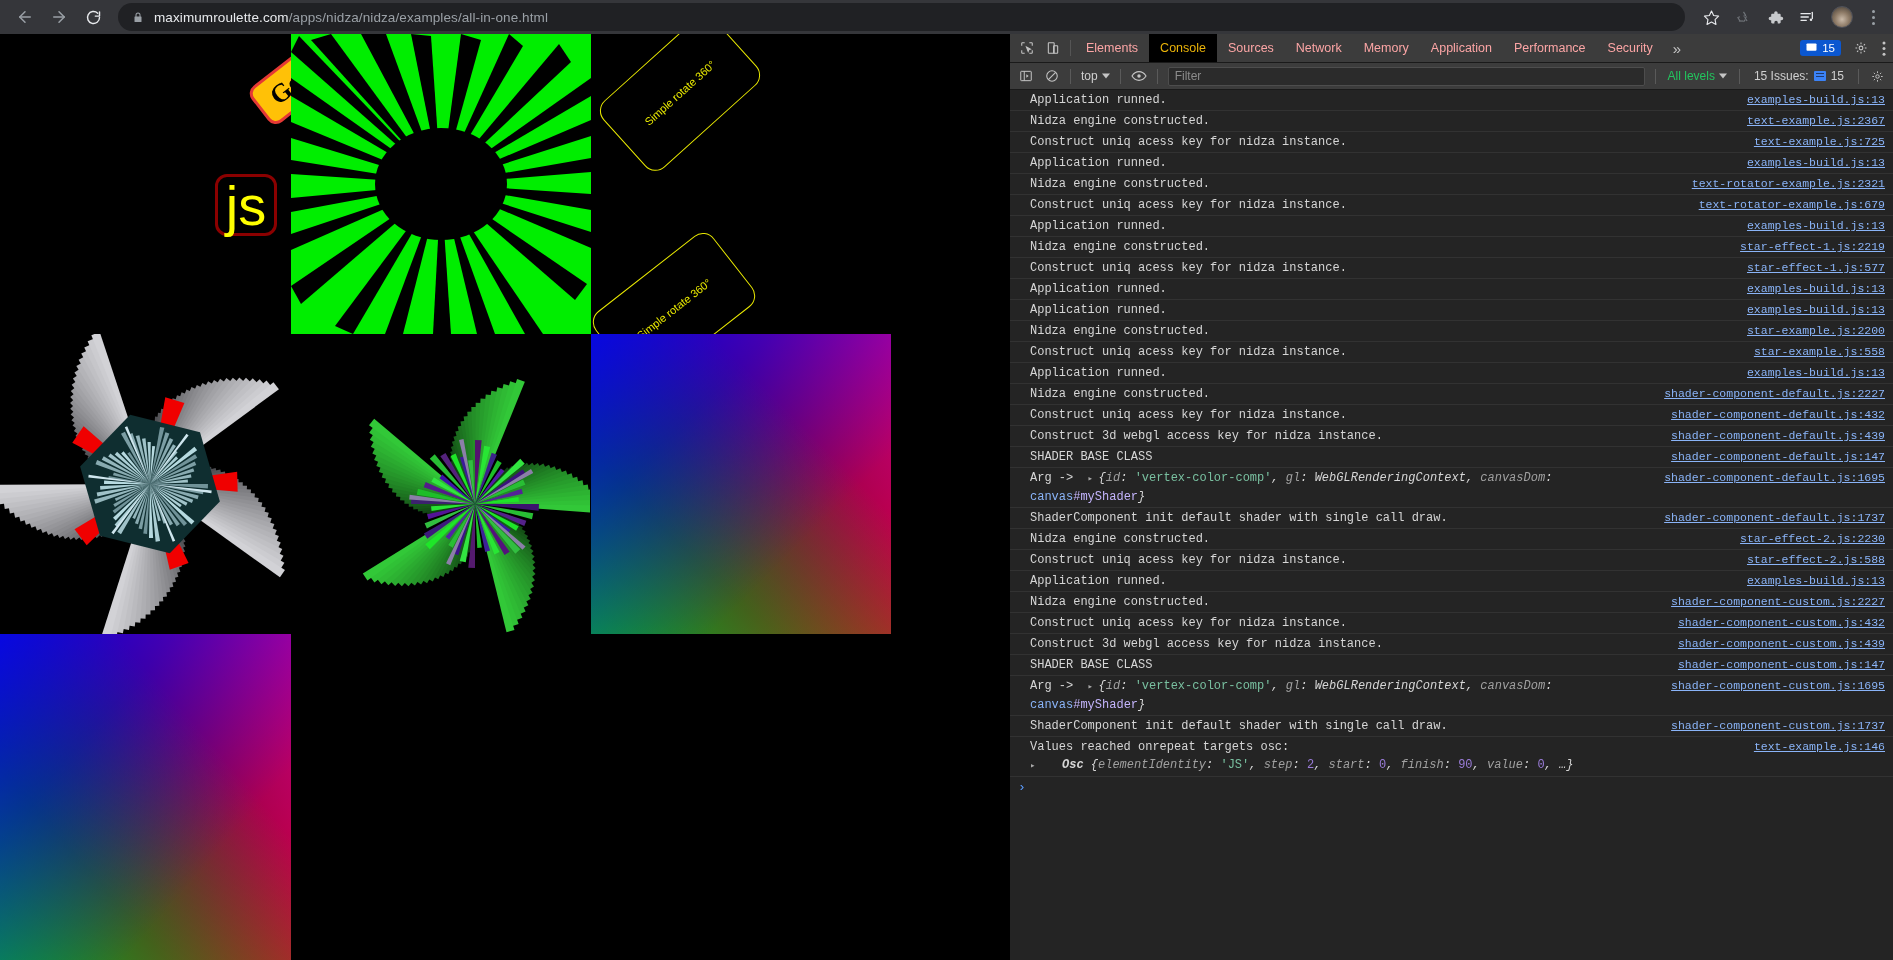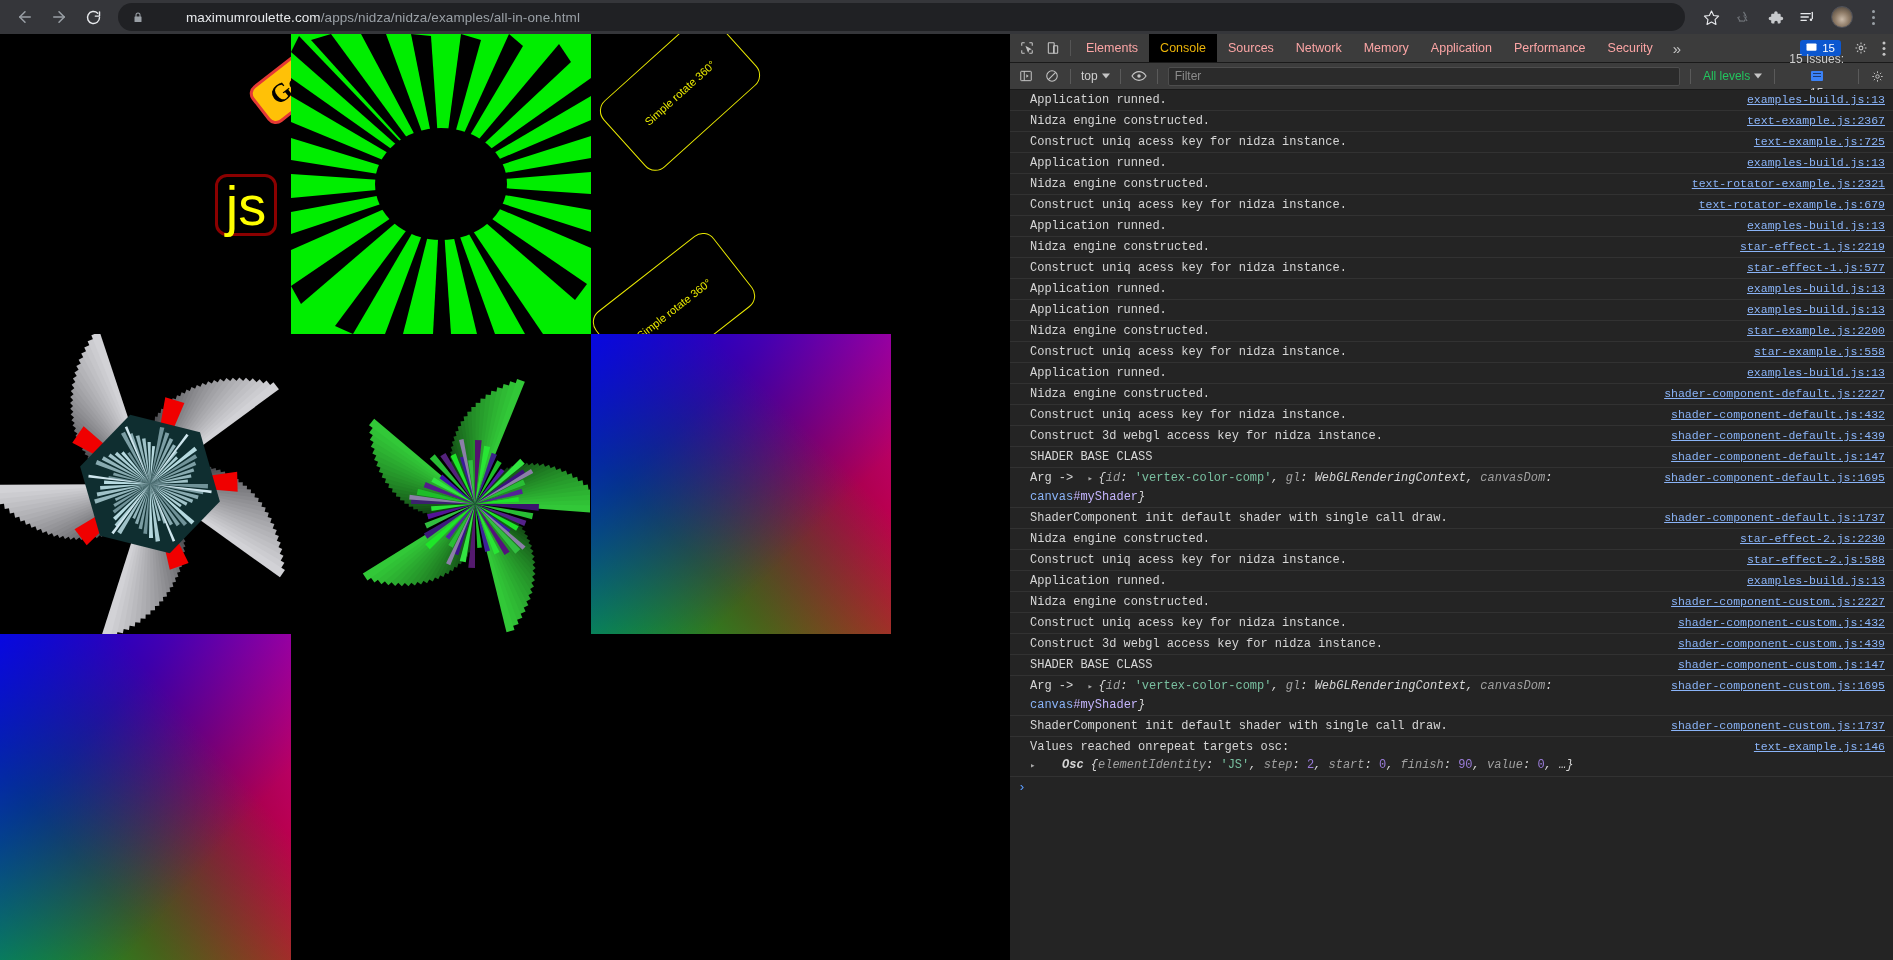--- a/index.html
+++ b/index.html
@@ -39,21 +39,20 @@
     gap: 10px;
     min-width: 0;
   }
   #lock-icon { flex: 0 0 auto; display:flex; align-items:center; }
   #url-text {
     font-size: 13.5px;
     color: #9aa0a6;
     white-space: nowrap;
     overflow: hidden;
     letter-spacing: .1px;
-    margin-left: 32px;
   }
   #url-text b { color: #e8eaed; font-weight: 400; }
   .chrome-icon {
     width: 28px; height: 28px;
     display: flex; align-items: center; justify-content: center;
     color: #9aa0a6;
     flex: 0 0 auto;
   }
   #avatar {
     width: 22px; height: 22px; border-radius: 50%;
@@ -235,21 +234,20 @@
   #fb-filter-input::placeholder { color: #8b8b8b; }
   #fb-levels {
     display:flex; align-items:center; gap:4px;
     color:#22c55e; font-size:12px; padding:0 6px;
     white-space: nowrap;
   }
   #fb-issues {
     display:flex; align-items:center; gap:5px;
     color:#d0d0d0; font-size:12px; padding:0 8px;
     white-space: nowrap;
-    flex-direction: column;
   }
   #fb-issues .icon-sq {
     width:12px; height:10px; background:#3b82f6; border-radius:1px;
     position: relative;
   }
   #fb-issues .icon-sq::after{
     content:""; position:absolute; left:2px; top:2px; width:8px; height:1px;
     background:#1e3a6e; box-shadow:0 3px 0 #1e3a6e;
   }
 

